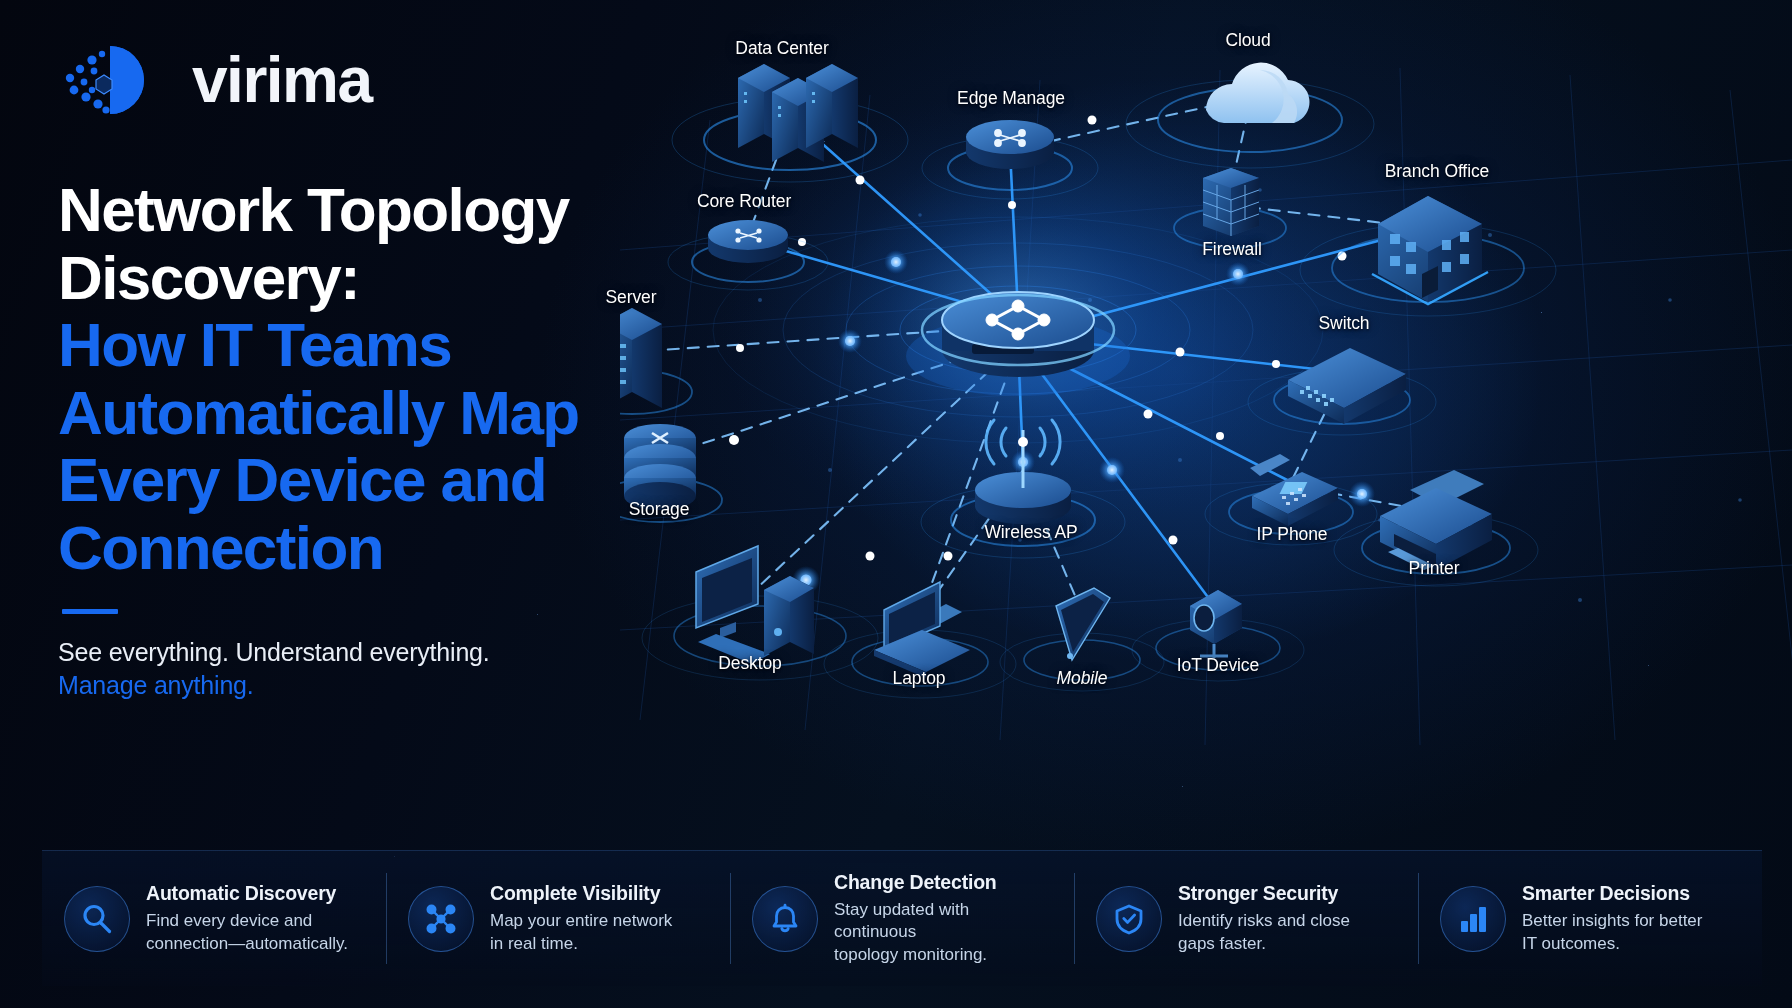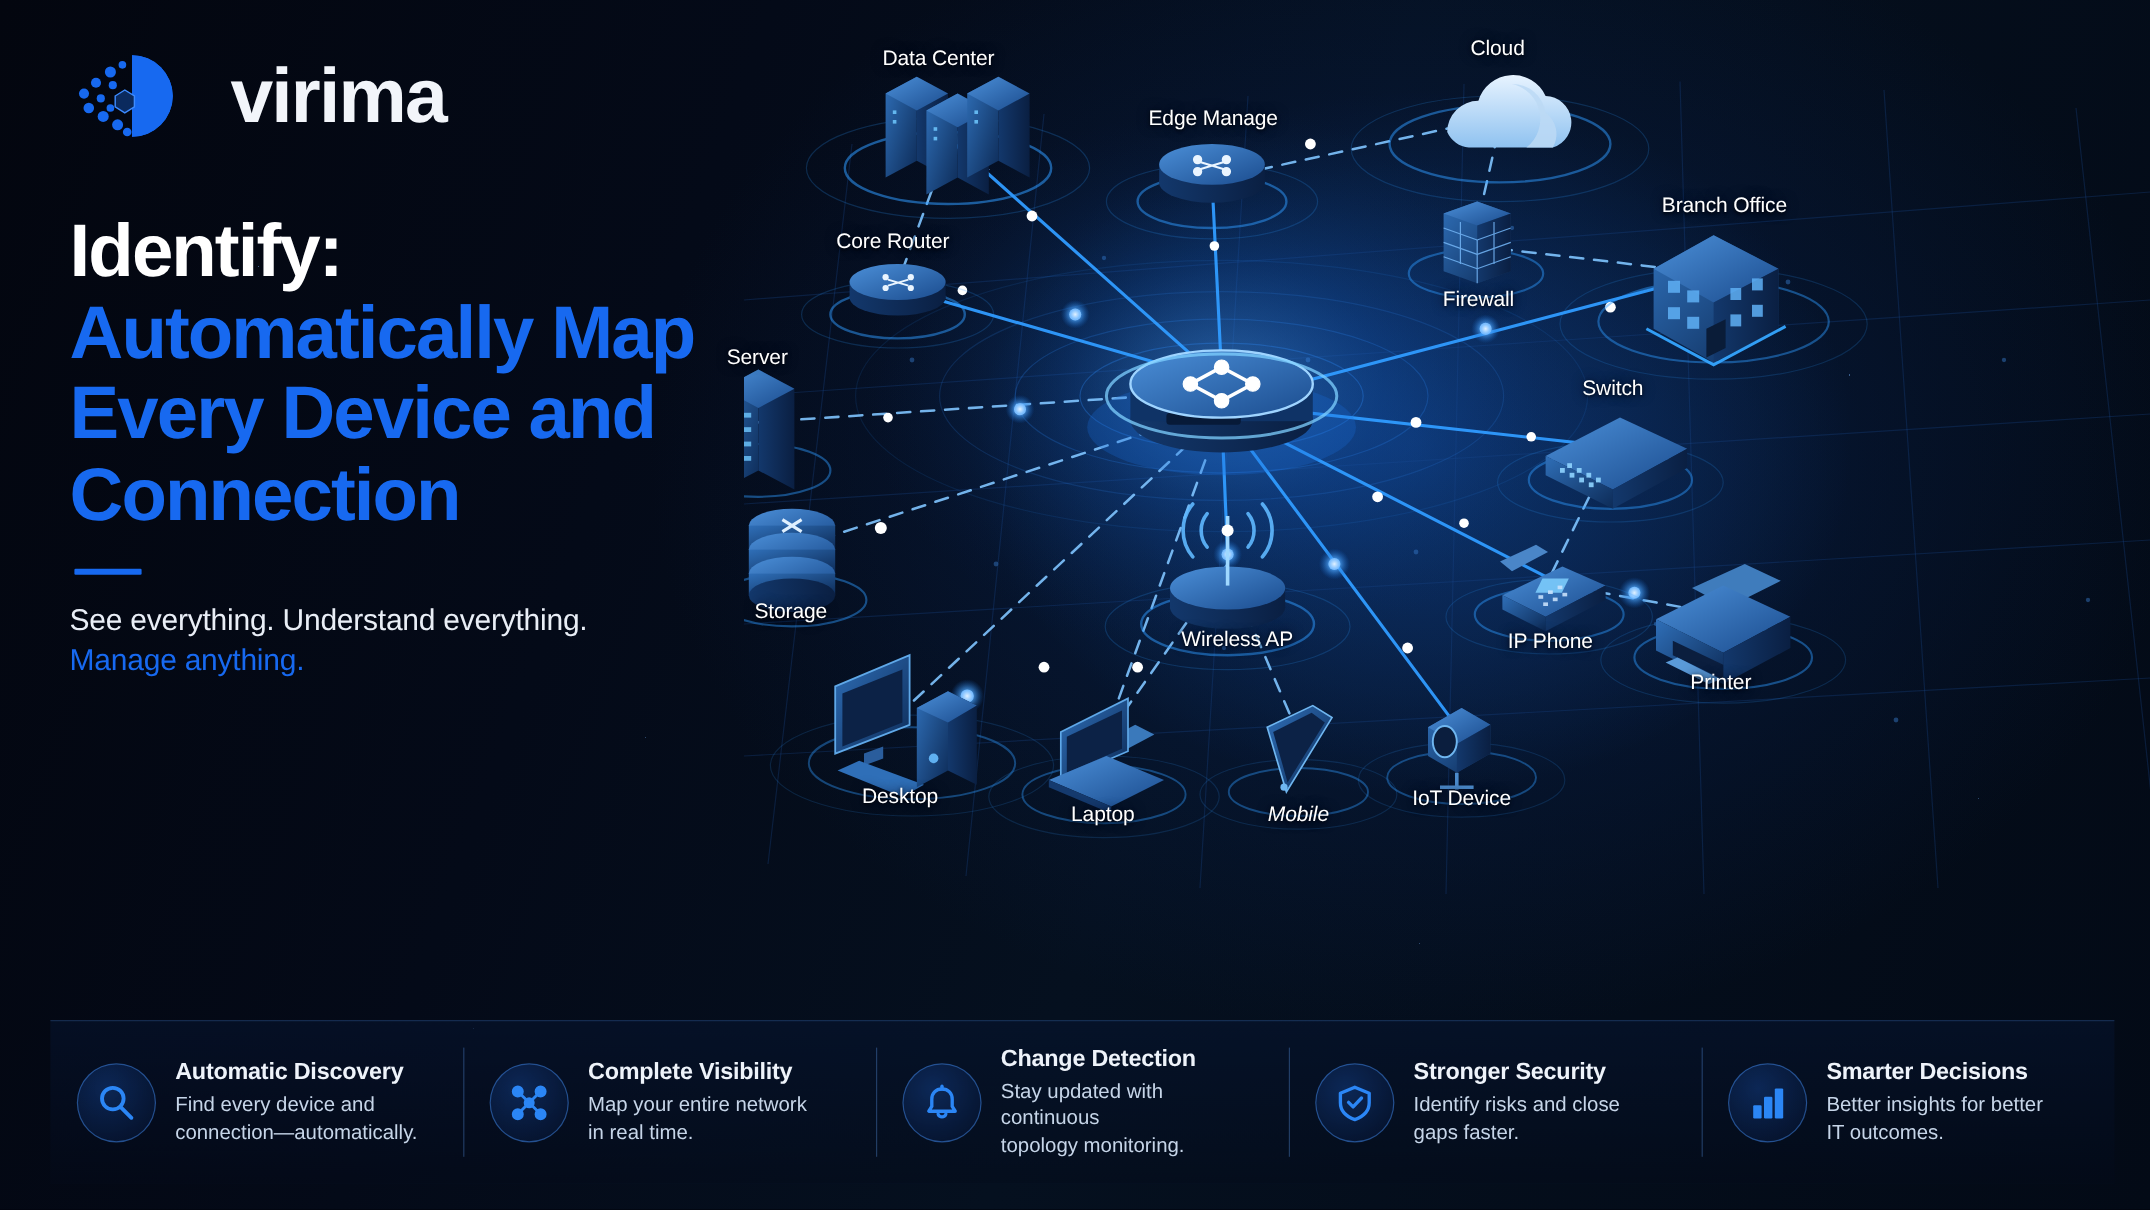--- a/index.html
+++ b/index.html
@@ -573,21 +573,23 @@
             <circle cx="26" cy="42" r="3.4"></circle>
           <circle cx="36" cy="31" r="3.4"></circle>
             <circle cx="34" cy="50" r="3.2"></circle>
           <circle cx="44" cy="14" r="3.2"></circle>
         </g>
       </svg>
       <span class="logo-word">virima</span>
     </div>
 
     <h1 class="headline">
-      <span class="hl-white">Identify:</span>
+      <span class="hl-white">Network Topology</span>
+      <span class="hl-white">Discovery:</span>
+      <span class="hl-blue">How IT Teams</span>
       <span class="hl-blue">Automatically Map</span>
       <span class="hl-blue">Every Device and</span>
       <span class="hl-blue">Connection</span>
     </h1>
 
     <div class="rule"></div>
 
     <div class="tagline">
       <span class="t-white">See everything. Understand everything.</span>
       <span class="t-blue">Manage anything.</span>

